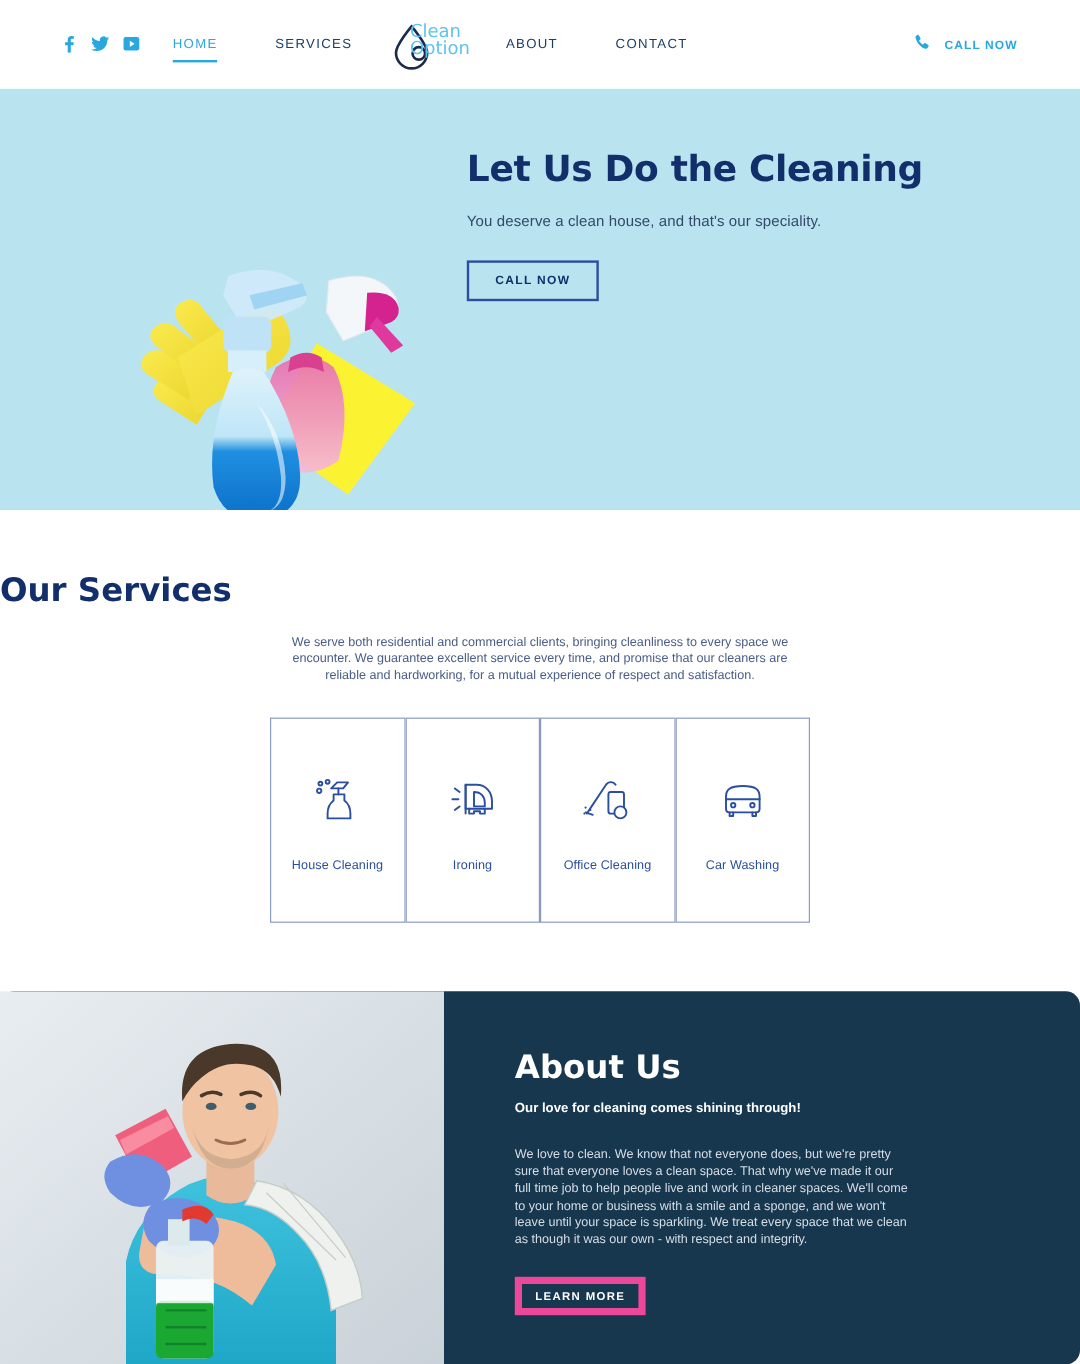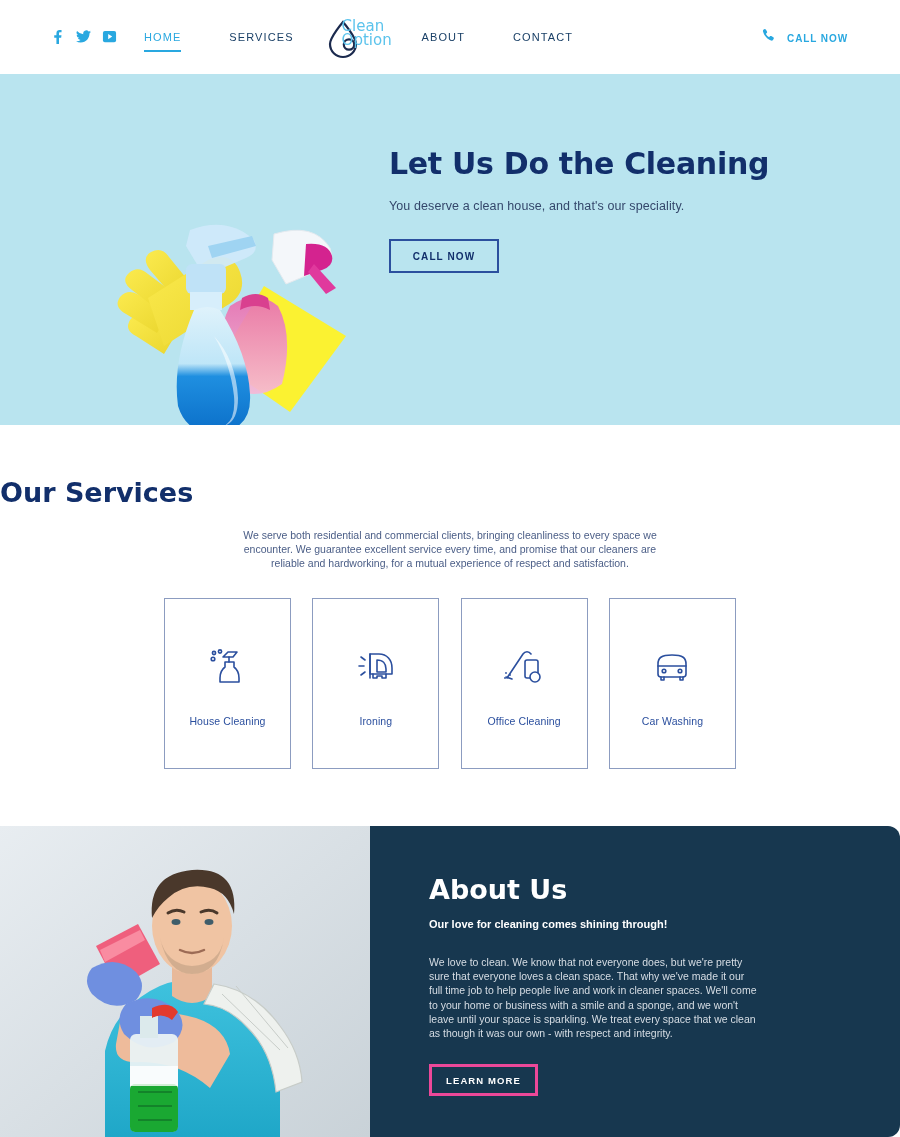--- a/index.html
+++ b/index.html
@@ -61,21 +61,21 @@
 
   
   .hero {
     position: relative; width: 900px; height: 351px;
     background: #b9e4ef; overflow: hidden;
   }
   .hero-photo {
     position: absolute; left: 78px; top: 112px;
     width: 288px; height: 278px;
   }
-  .hero-copy { position: absolute; left: 389px; top: 72px; width: 440px; }
+  .hero-copy { position: absolute; left: 389px; top: 50px; width: 440px; }
   .hero-title {
     font-size: 30px; font-weight: 700; color: #122f6b;
     font-family: "DejaVu Sans", sans-serif; letter-spacing: -0.3px;
   }
   .hero-sub {
     margin-top: 18px; font-size: 12.5px; color: #34476b; letter-spacing: 0.1px;
   }
   .btn-outline {
     display: inline-flex; align-items: center; justify-content: center;
     margin-top: 26px; width: 110px; height: 34px;
@@ -90,21 +90,21 @@
   .sec-title {
     padding-top: 52px;
     font-size: 27px; font-weight: 700; color: #122f6b;
     font-family: "DejaVu Sans", sans-serif;
   }
   .sec-desc {
     margin: 20px auto 0; width: 440px; text-align: center;
     font-size: 10.5px; line-height: 14px; color: #4a5d86;
   }
   .cards {
-    margin: 28px auto 0; width: 572px;
+    margin: 28px auto 0; width: 450px;
     display: flex; justify-content: space-between;
   }
   .card {
     width: 127px; height: 171px;
     border: 1px solid #8c9cc0; background: #fff;
     display: flex; flex-direction: column;
     align-items: center; justify-content: flex-start;
     cursor: pointer;
   }
   .card-icon { margin-top: 45px; height: 46px; display: flex; align-items: center; }
@@ -120,21 +120,21 @@
     font-size: 27px; font-weight: 700; color: #ffffff;
     font-family: "DejaVu Sans", sans-serif;
   }
   .about-tag { margin-top: 13px; font-size: 11px; color: #ffffff; font-weight: 600; }
   .about-body {
     margin-top: 25px; font-size: 10.5px; line-height: 14.2px; color: #d6dde4;
   }
   .btn-light {
     display: inline-flex; align-items: center; justify-content: center;
     margin-top: 24px; width: 109px; height: 32px;
-    border: 3px solid #ec4899; color: #ffffff;
+    border: 6px solid #ec4899; color: #ffffff;
     font-size: 9.5px; font-weight: 700; letter-spacing: 1.1px;
     background: transparent; cursor: pointer;
     font-family: "Liberation Sans", sans-serif;
   }
 </style>
 </head>
 <body>
 
 <div class="page">
 

